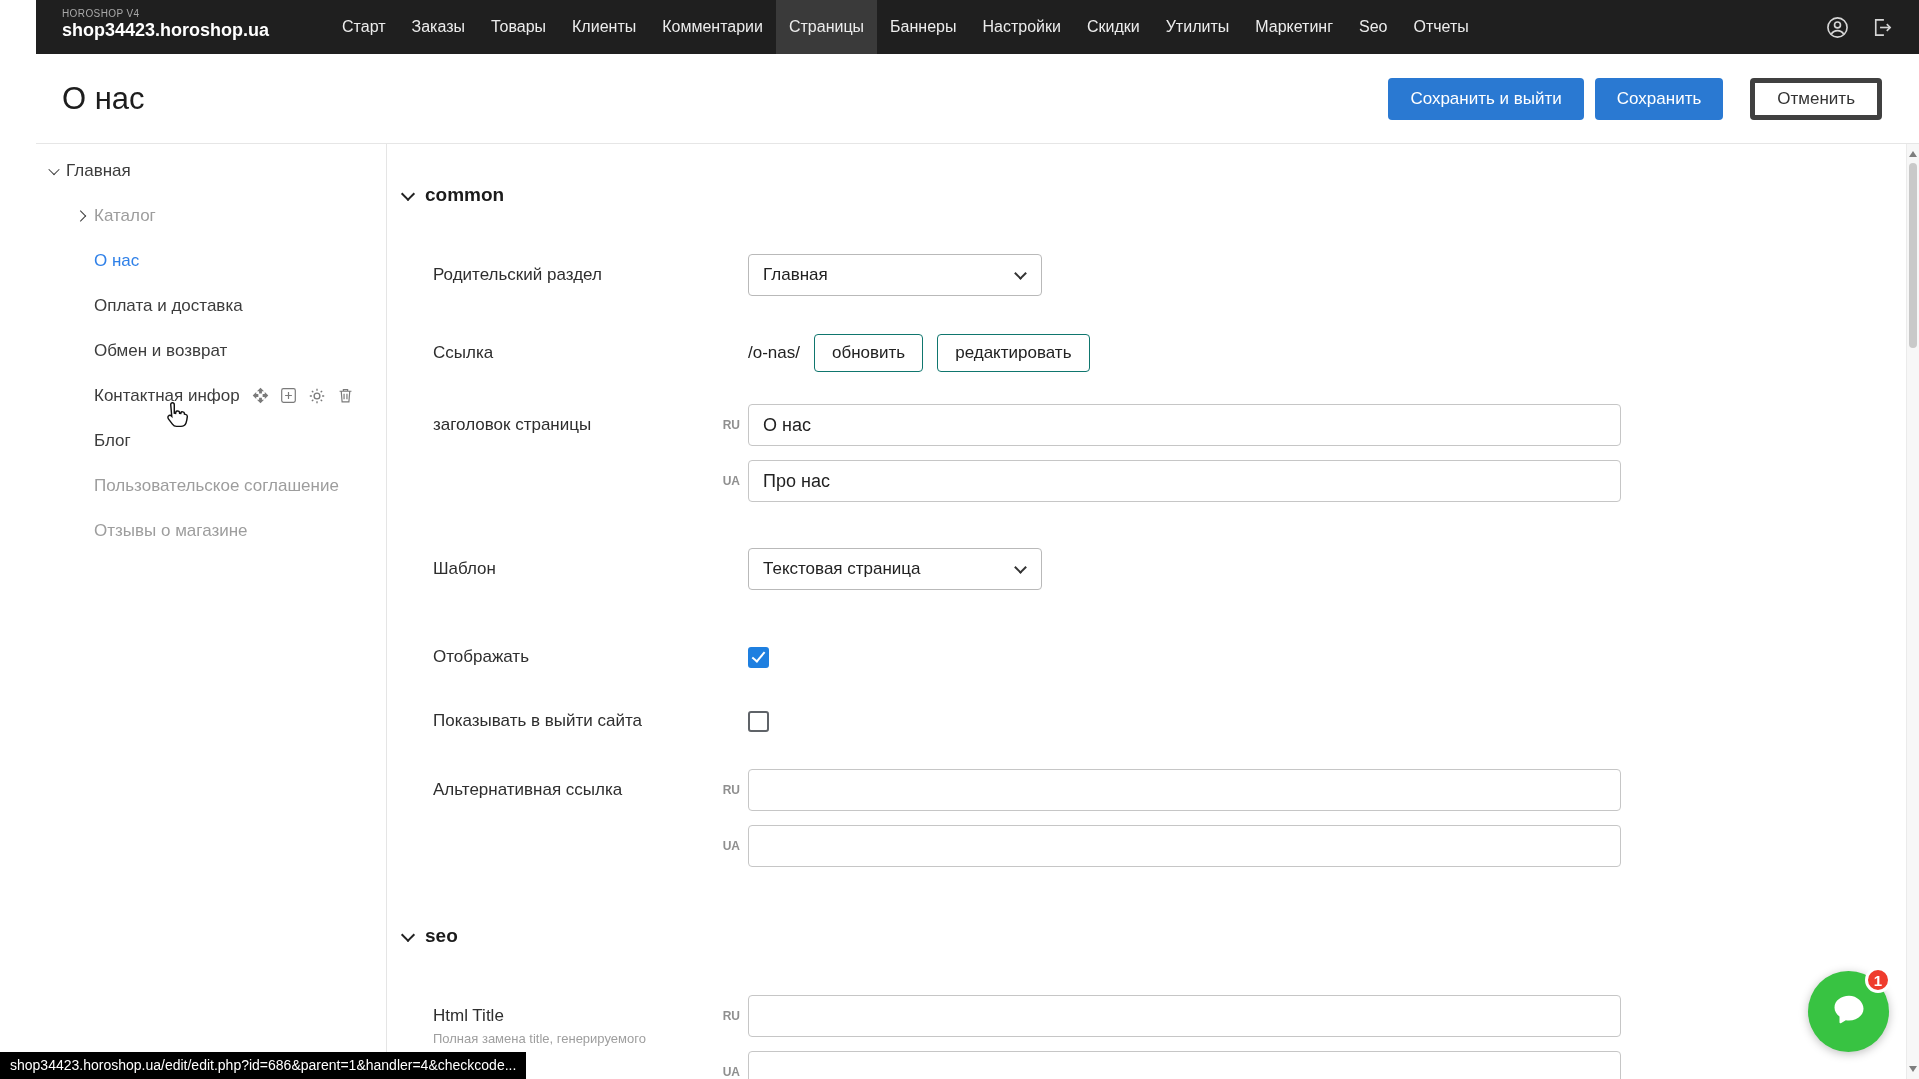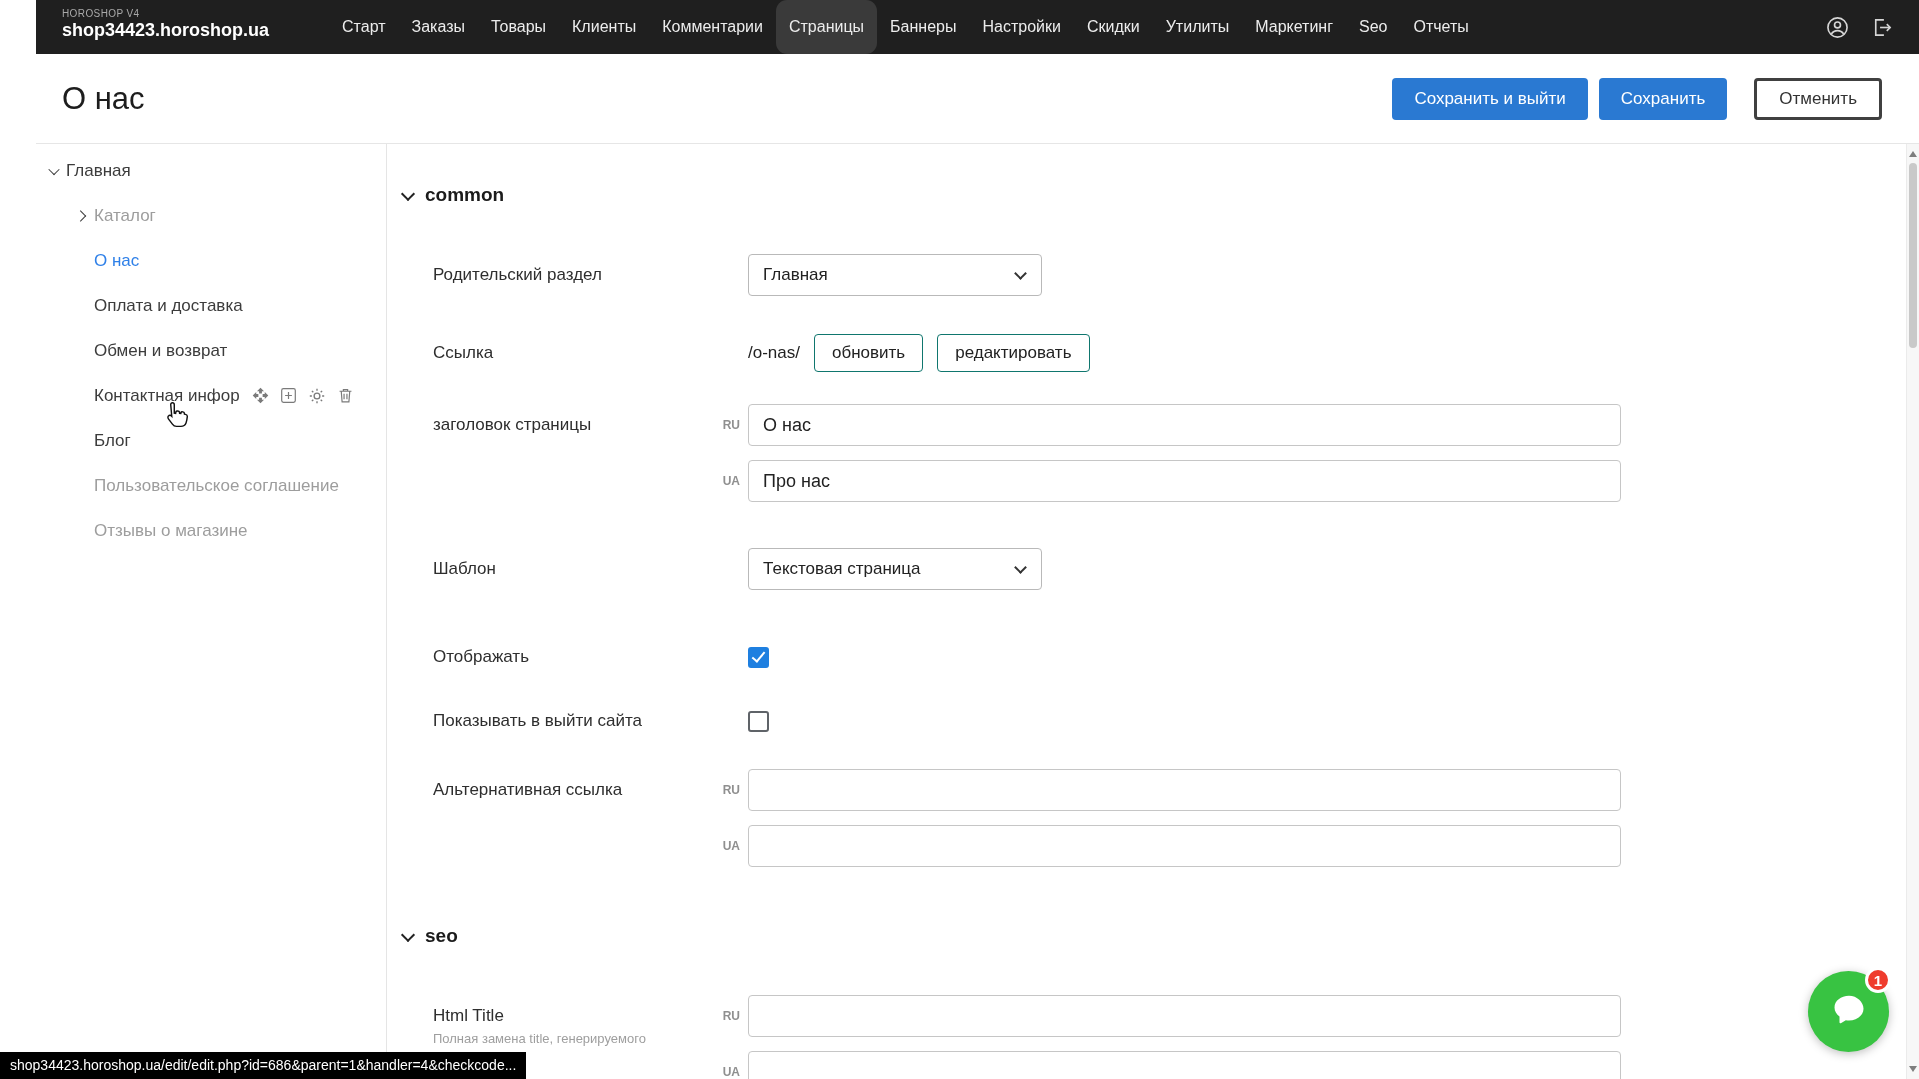--- a/index.html
+++ b/index.html
@@ -7,31 +7,31 @@
   body { font-family:"Liberation Sans", sans-serif; background:#fff; color:#222; }
   .app { position:relative; width:1919px; height:1079px; overflow:hidden; background:#fff;padding-left:36px; }
 
   
   .topbar { height:54px; background:var(--topbar_bg,#1f1f1f); display:flex; align-items:stretch; }
   .logo { padding:8px 0 0 26px; margin-right:60px; cursor:pointer; flex-shrink:0; }
   .logo-small { font-size:10px; color:#a9a9a9; letter-spacing:.4px; }
   .logo-domain { font-size:18px; font-weight:bold; color:#fff; margin-top:1px; white-space:nowrap; }
   .topnav { display:flex; flex:1; min-width:0; }
   .nav-item { color:#ececec; font-size:16px; line-height:54px; padding:0 13px; cursor:pointer; white-space:nowrap; }
-  .nav-item.active { background:var(--topbar_active_bg,#3a3a3a);border-radius:11px; }
+  .nav-item.active { background:var(--topbar_active_bg,#3a3a3a); }
   .topbar-icons { display:flex; align-items:center; gap:20px; padding:0 26px 0 10px; flex-shrink:0; }
   .tb-icon { width:24px; height:24px; display:flex; align-items:center; justify-content:center; cursor:pointer; }
 
   
   .pagehead { height:90px; display:flex; align-items:center; border-bottom:1px solid #e6e6e6; padding:0 37px 0 26px; background:#fff; }
   .page-title { font-size:31px; font-weight:400; color:#1d1d1d; }
   .actions { margin-left:auto; display:flex; align-items:center; }
   .btn { height:42px; padding:0 22px; font-size:17px; border-radius:4px; border:none; cursor:pointer; font-family:inherit; white-space:nowrap; }
   .btn.blue { background:var(--accent_blue,#2a79d2); color:#fff; }
-  .btn.white { background:#fff; color:#333; border:3px solid #404040; }
+  .btn.white { background:#fff; color:#333; border:5px solid #404040; }
   .btn + .btn { margin-left:11px; }
   .btn.cancel { margin-left:27px; }
 
   
   .main { display:flex; height:935px; position:relative; overflow:hidden; }
 
   .sidebar { width:351px; border-right:1px solid #e5e5e5; padding-top:4px; position:relative; flex-shrink:0; }
   .tree-row { height:45px; display:flex; align-items:center; font-size:17px; color:#3c3c3c; cursor:pointer; padding-left:10px; }
   .tree-children .tree-row { padding-left:38px; }
   .tchev { width:15px; height:15px; display:inline-flex; align-items:center; justify-content:center; margin-right:5px; flex-shrink:0; }

